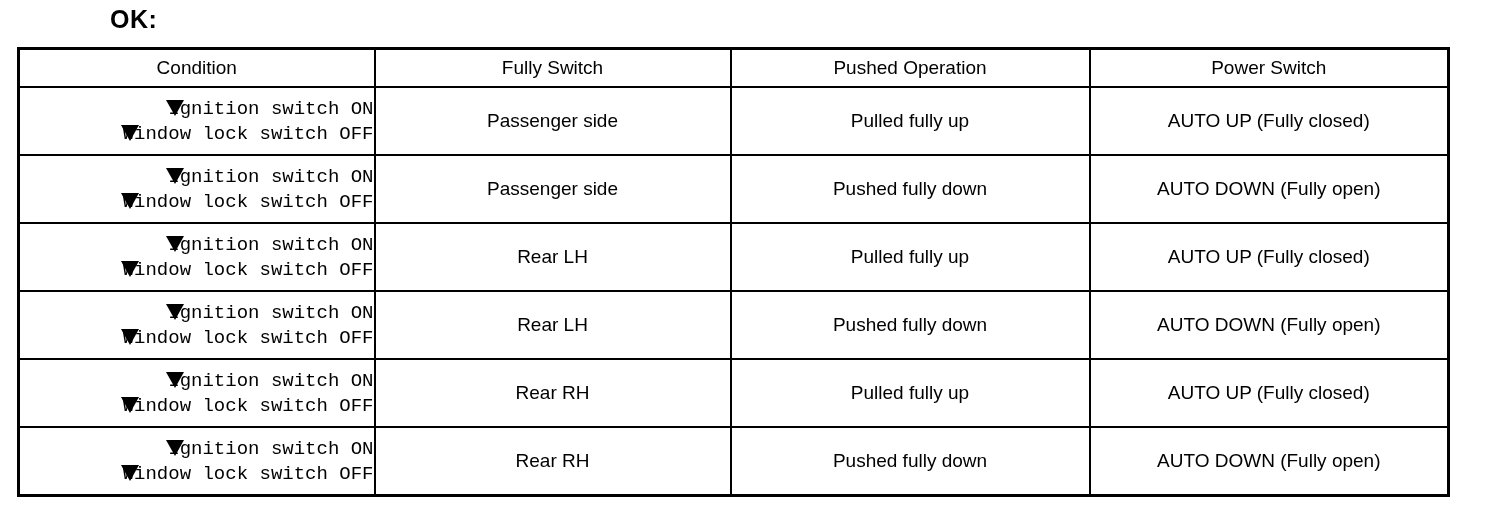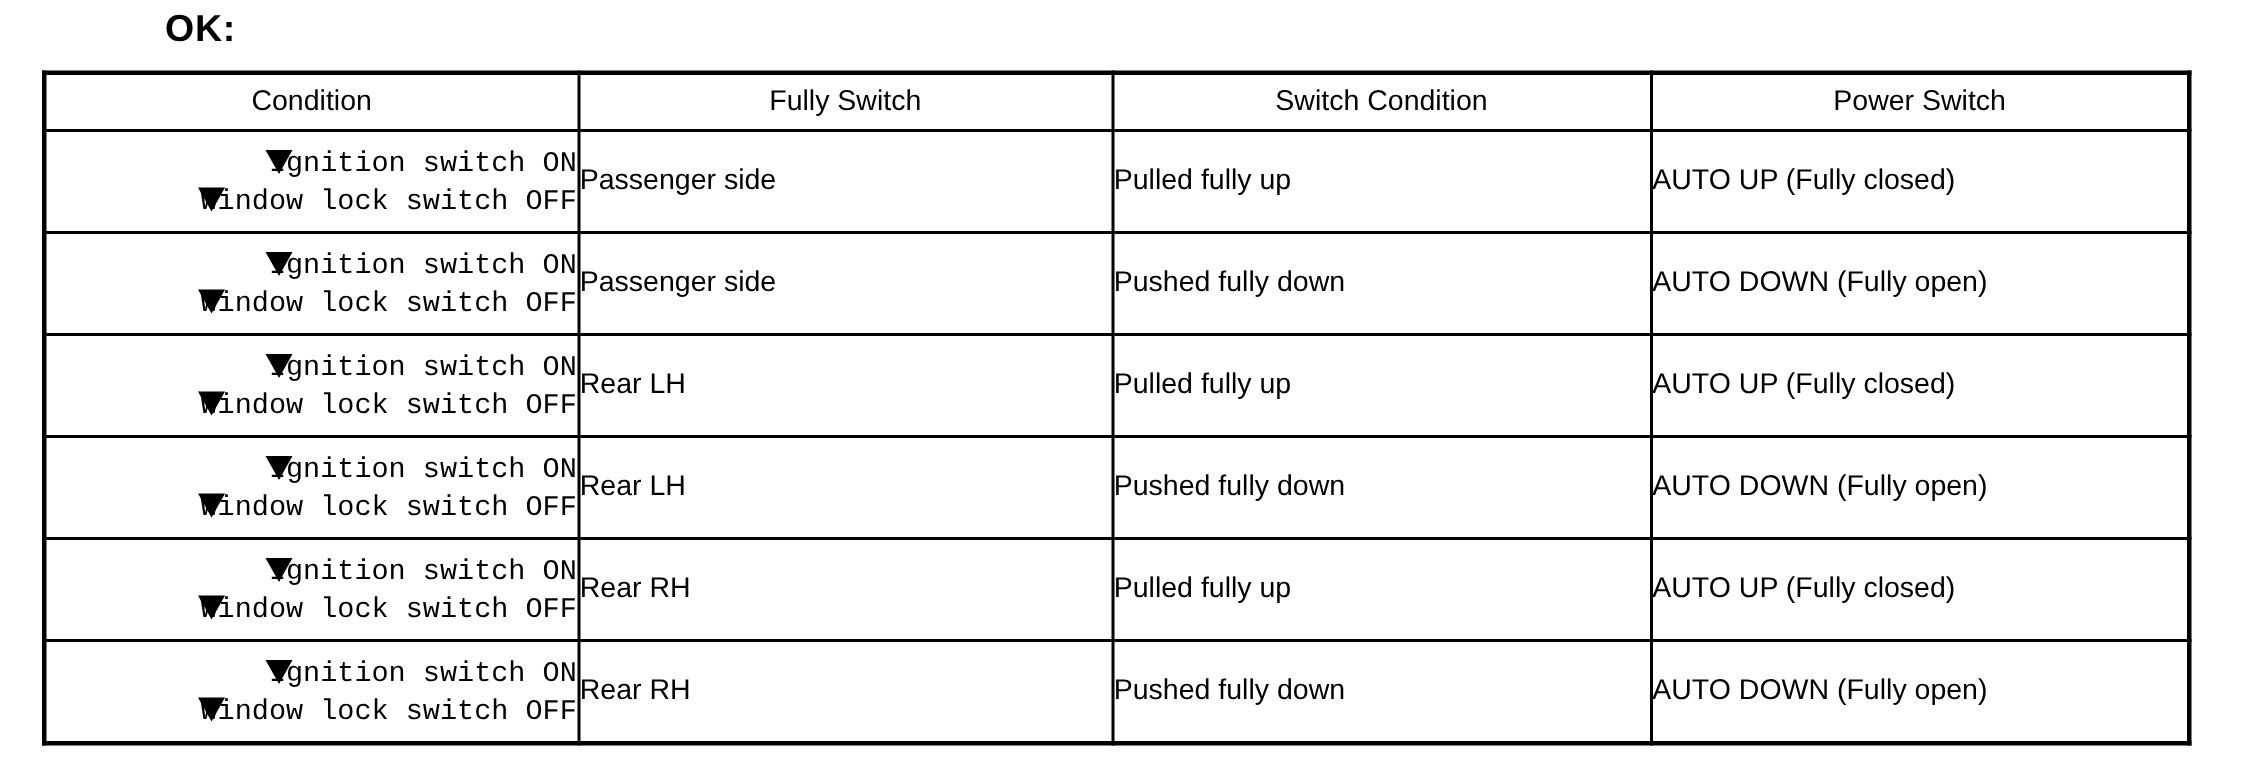--- a/index.html
+++ b/index.html
@@ -31,21 +31,21 @@
     top: 2px;
     font-size: 25px;
     font-weight: bold;
     letter-spacing: 0.5px;
     line-height: 34px;
     white-space: nowrap;
   }
 
   .table-wrap {
     position: absolute;
-    left: 28px;
+    left: 17px;
     top: 47px;
     width: 1226px;
   }
 
   table.spec {
     border-collapse: collapse;
     table-layout: fixed;
     width: 1430px;
     border: 3px solid #000;
   }
@@ -70,20 +70,21 @@
     line-height: 22px;
   }
 
   table.spec tbody td {
     height: 66px;
     font-size: 19px;
     line-height: 22px;
   }
 
   td.center {
+    text-align: center;
     margin-left: 20px;
   }
 
   td.condition {
     text-align: right;
     padding-left: 4px;
     font-family: Liberation Mono, monospace;
   }
 
   .cond-line {
@@ -124,21 +125,21 @@
       <colgroup>
         <col class="c-condition">
         <col class="c-master">
         <col class="c-operation">
         <col class="c-window">
       </colgroup>
       <thead>
         <tr>
           <th>Condition</th>
           <th>Fully Switch</th>
-          <th>Switch Condition</th>
+          <th>Pushed Operation</th>
           <th>Power Switch</th>
         </tr>
       </thead>
       <tbody>
 
         <tr>
           <td class="condition">
             <span class="cond-line"><span class="tri"></span><span class="txt">Ignition switch ON</span></span>
             <span class="cond-line"><span class="tri"></span><span class="txt">Window lock switch OFF</span></span>
           </td>

